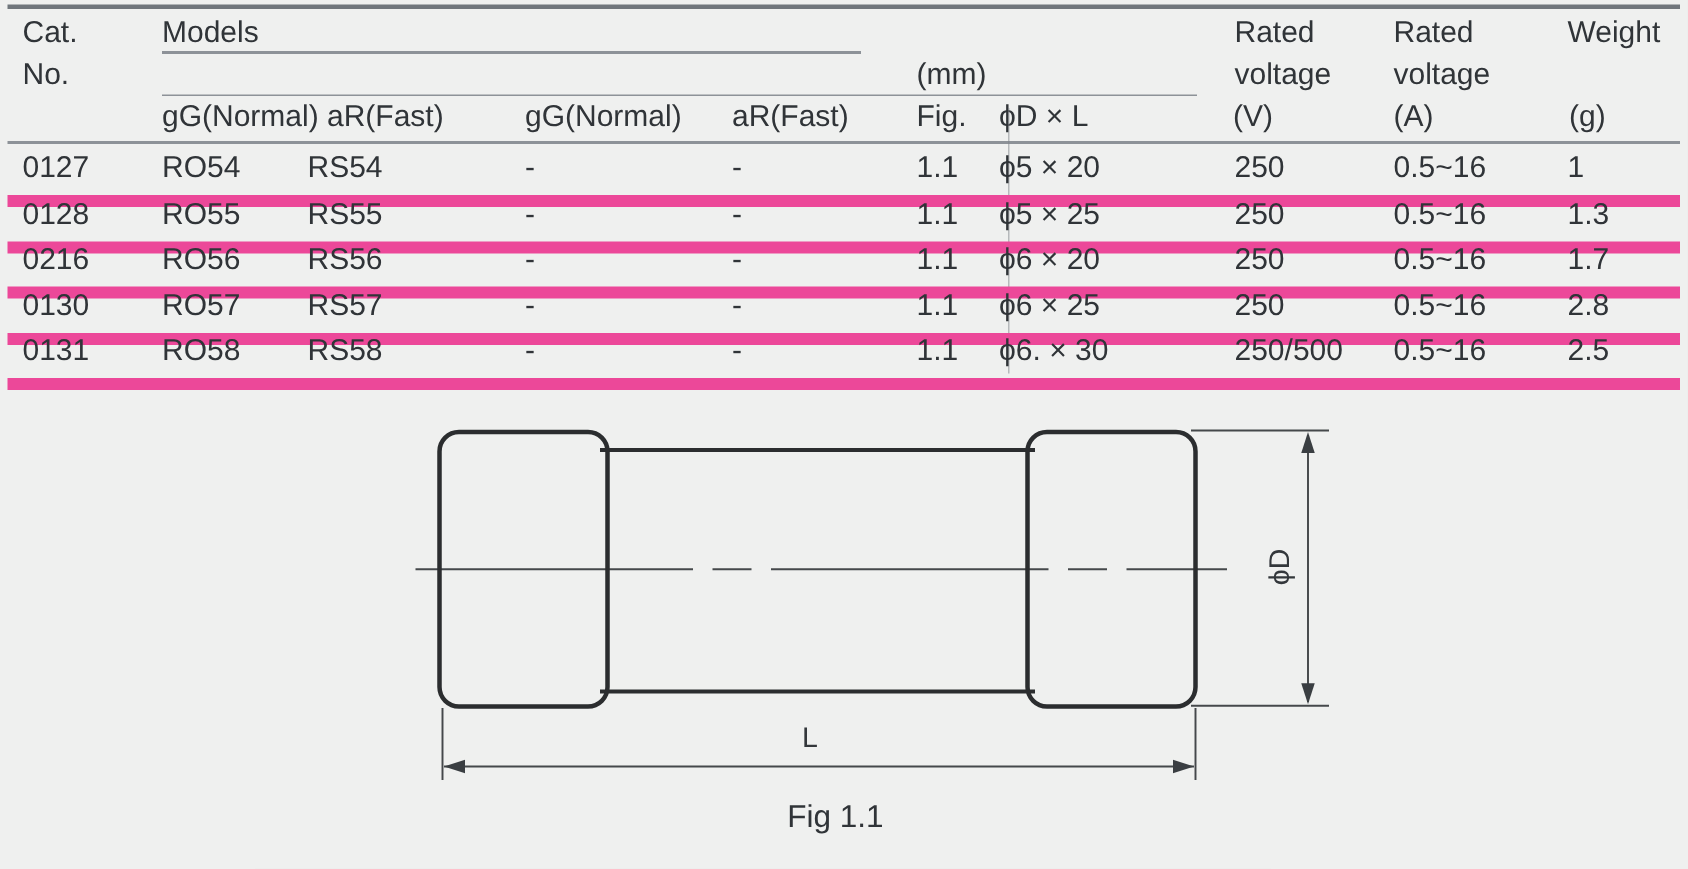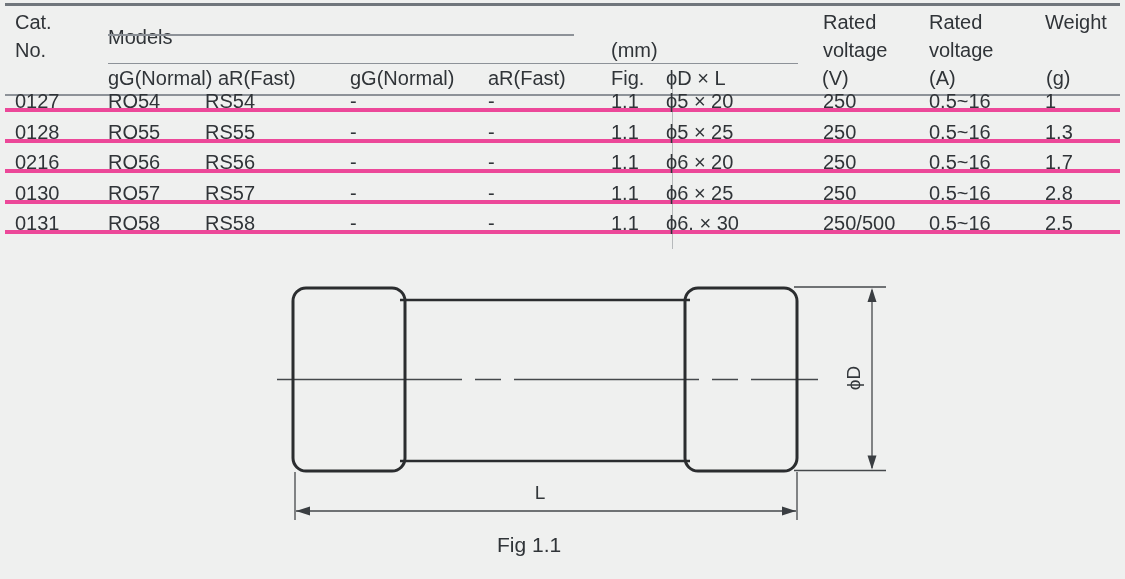--- a/index.html
+++ b/index.html
@@ -17,48 +17,48 @@
     position:absolute;
     font-size:20px;
     line-height:22px;
     white-space:nowrap;
     color:#303438;
   }
   
   .hline{position:absolute;background:#8d9298;}
   
   .trow{
-    position:absolute;left:5px;width:1115px;height:16px;
-    border-bottom:4px solid #ec4899;
+    position:absolute;left:5px;width:1115px;height:42px;
+    border-bottom:8px solid #ec4899;
     box-sizing:border-box;
   }
   .trow .c{
     position:absolute;top:50%;transform:translateY(-52%);
     font-size:20px;white-space:nowrap;color:#303438;
   }
   .c1{left:10px}.c2{left:103px}.c3{left:200px}.c4{left:345px}.c5{left:483px}
   .c6{left:606px}.c7{left:661px}.c8{left:818px}.c9{left:924px}.c10{left:1040px}
   
   .fig-svg{position:absolute;left:0;top:0;}
   .fig-label{position:absolute;font-size:19px;color:#33373b;text-align:center;}
   .phi-d{left:834px;top:365px;width:40px;height:26px;line-height:26px;transform:rotate(-90deg);}
   .len-l{left:525px;top:482px;width:30px;}
-  .fig-caption{position:absolute;left:497px;top:533px;width:120px;
+  .fig-caption{position:absolute;left:497px;top:533px;width:120px;text-align:center;
                font-size:21px;color:#303438;}
   .phi-guide{position:absolute;left:672px;top:72px;width:1px;height:177px;background:rgba(125,130,136,.5);}
 </style>
 </head>
 <body>
 
 <div class="page">
 
   <div class="hline" style="left:5px;top:3px;width:1115px;height:2.5px;background:#70767c;"></div>
 
   <span class="t" style="left:15px;top:11px">Cat.</span>
-  <span class="t" style="left:108px;top:26px">Models</span>
+  <span class="t" style="left:108px;top:11px">Models</span>
   <span class="t" style="left:823px;top:11px">Rated</span>
   <span class="t" style="left:929px;top:11px">Rated</span>
   <span class="t" style="left:1045px;top:11px">Weight</span>
 
   <div class="hline" style="left:108px;top:34px;width:466px;height:1.5px;"></div>
 
   <span class="t" style="left:15px;top:39px">No.</span>
   <span class="t" style="left:611px;top:39px">(mm)</span>
   <span class="t" style="left:823px;top:39px">voltage</span>
   <span class="t" style="left:929px;top:39px">voltage</span>

